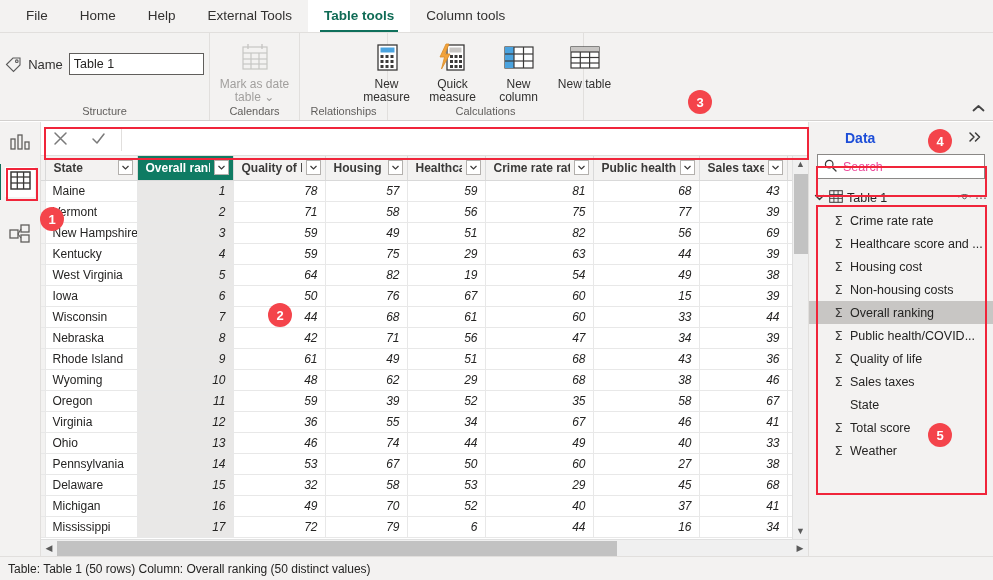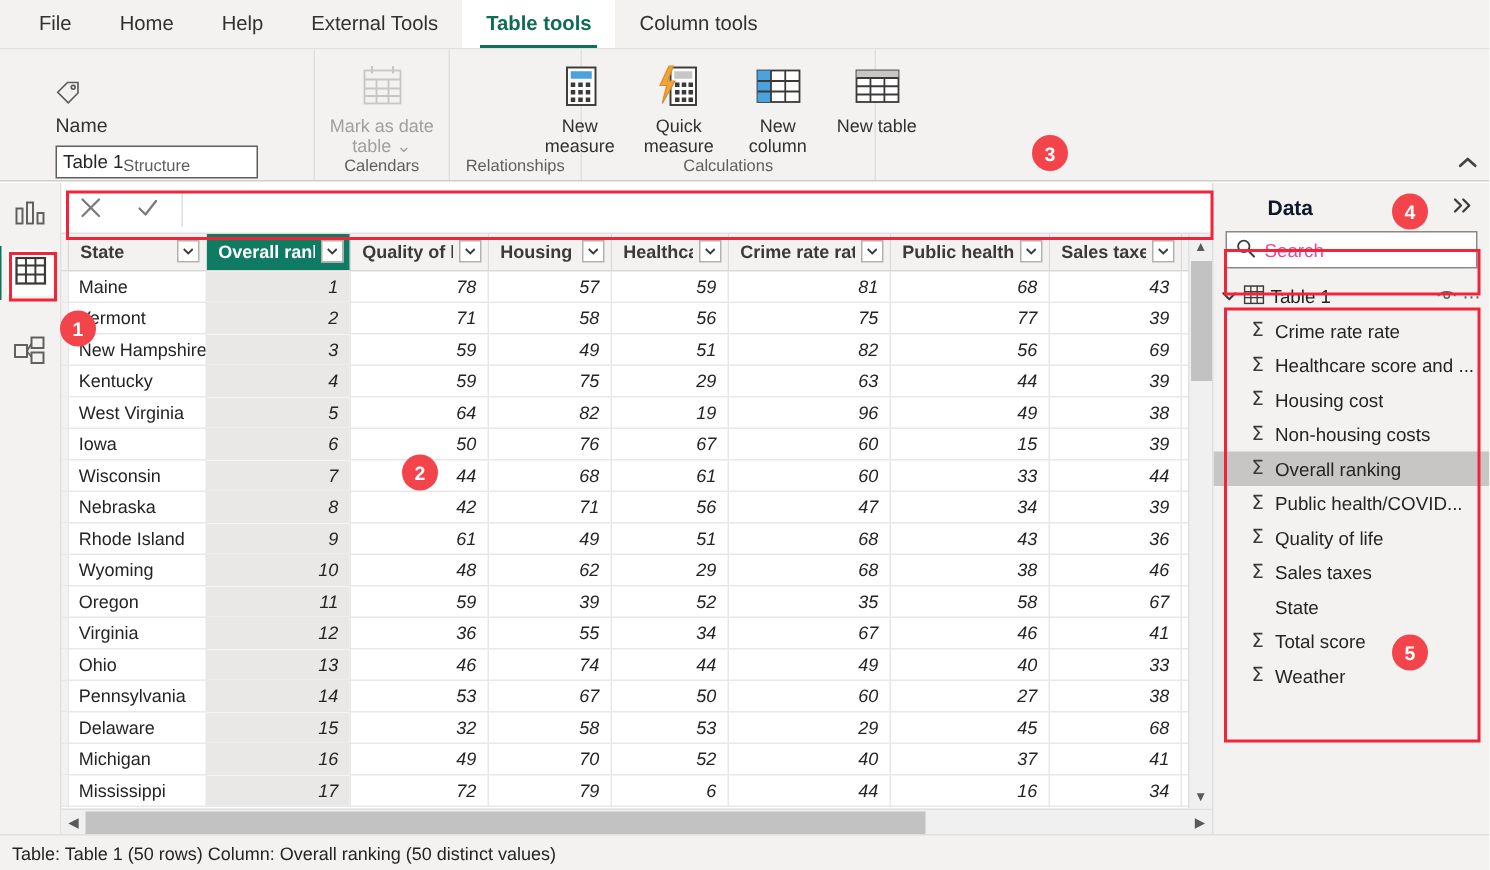--- a/index.html
+++ b/index.html
@@ -73,21 +73,21 @@
     margin-top: 29px;
   }
   .rgroup-inner {
     display: flex;
     align-items: flex-start;
     height: 68px;
     padding-top: 6px;
   }
 
   
-  .name-row { display: flex; align-items: flex-start; gap: 6px; padding-top: 14px; flex-direction: column; }
+  .name-row { display: flex; align-items: center; gap: 6px; padding-top: 14px; }
   .name-label { font-size: 13px; color: #323130; }
   .name-input {
     width: 135px; height: 22px;
     border: 1px solid #605e5c;
     background: #fff;
     font-family: "Liberation Sans", sans-serif;
     font-size: 12.5px;
     padding: 0 4px;
     color: #252423;
   }
@@ -300,21 +300,21 @@
     flex-direction: column;
     position: relative;
   }
   .dp-header {
     height: 32px;
     display: flex;
     align-items: center;
     padding: 0 8px;
     justify-content: space-between;
   }
-  .dp-title { font-size: 14px; font-weight: bold; color: #0f172a; padding-left: 28px; }
+  .dp-title { font-size: 14px; font-weight: bold; color: #1d4ed8; padding-left: 28px; }
   .dp-expand { color: #3b3a39; font-size: 13px; padding: 0 2px; }
   .dp-search-wrap { padding: 0 8px 6px 8px; }
   .dp-search {
     height: 25px;
     background: #ffffff;
     border: 1px solid #8a8886;
     display: flex;
     align-items: center;
     gap: 6px;
     padding: 0 6px;
@@ -710,21 +710,21 @@
               <td class="num">39</td>
               <td class="num"></td>
             </tr>
             <tr>
               <td class="rowhdr"></td>
               <td>West Virginia</td>
               <td class="num selcol">5</td>
               <td class="num">64</td>
               <td class="num">82</td>
               <td class="num">19</td>
-              <td class="num">96</td>
+              <td class="num">54</td>
               <td class="num">49</td>
               <td class="num">38</td>
               <td class="num"></td>
             </tr>
             <tr>
               <td class="rowhdr"></td>
               <td>Iowa</td>
               <td class="num selcol">6</td>
               <td class="num">50</td>
               <td class="num">76</td>

